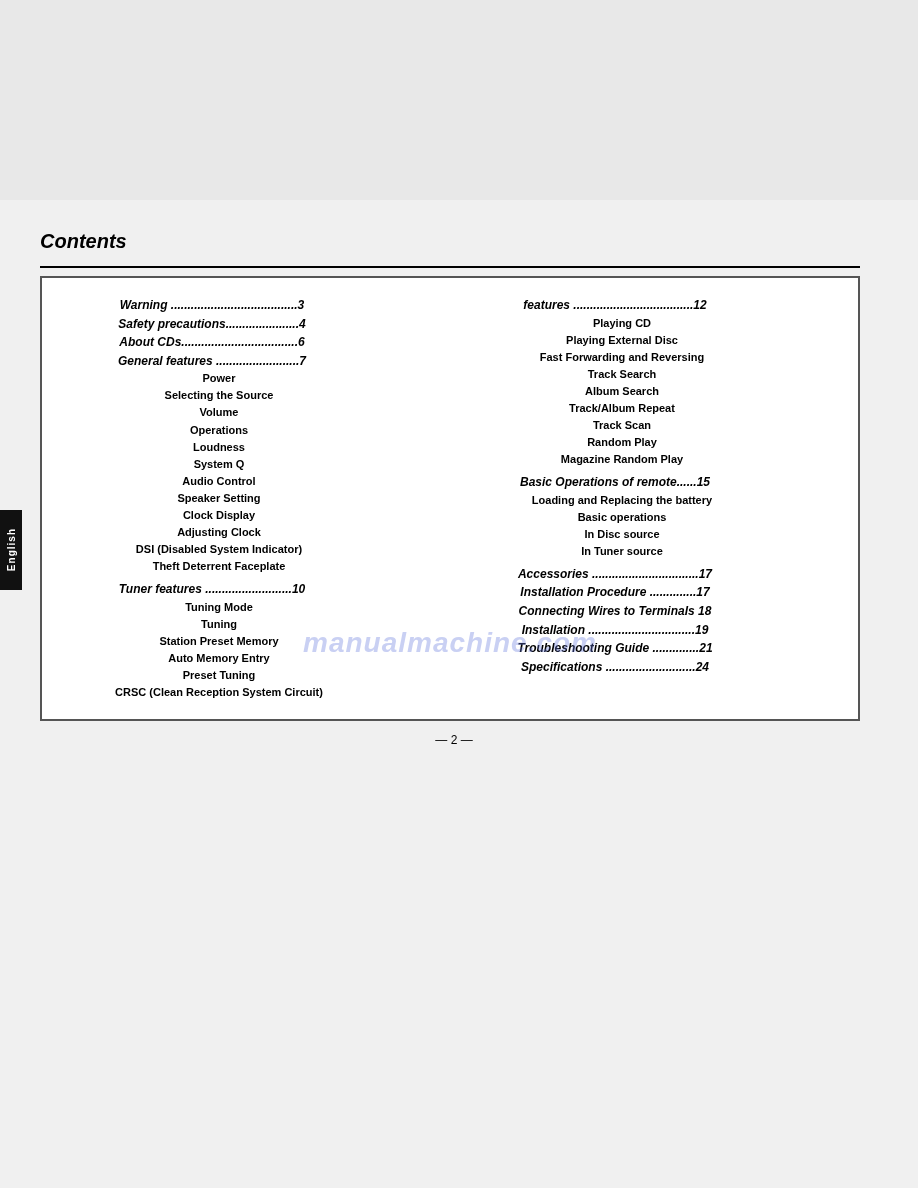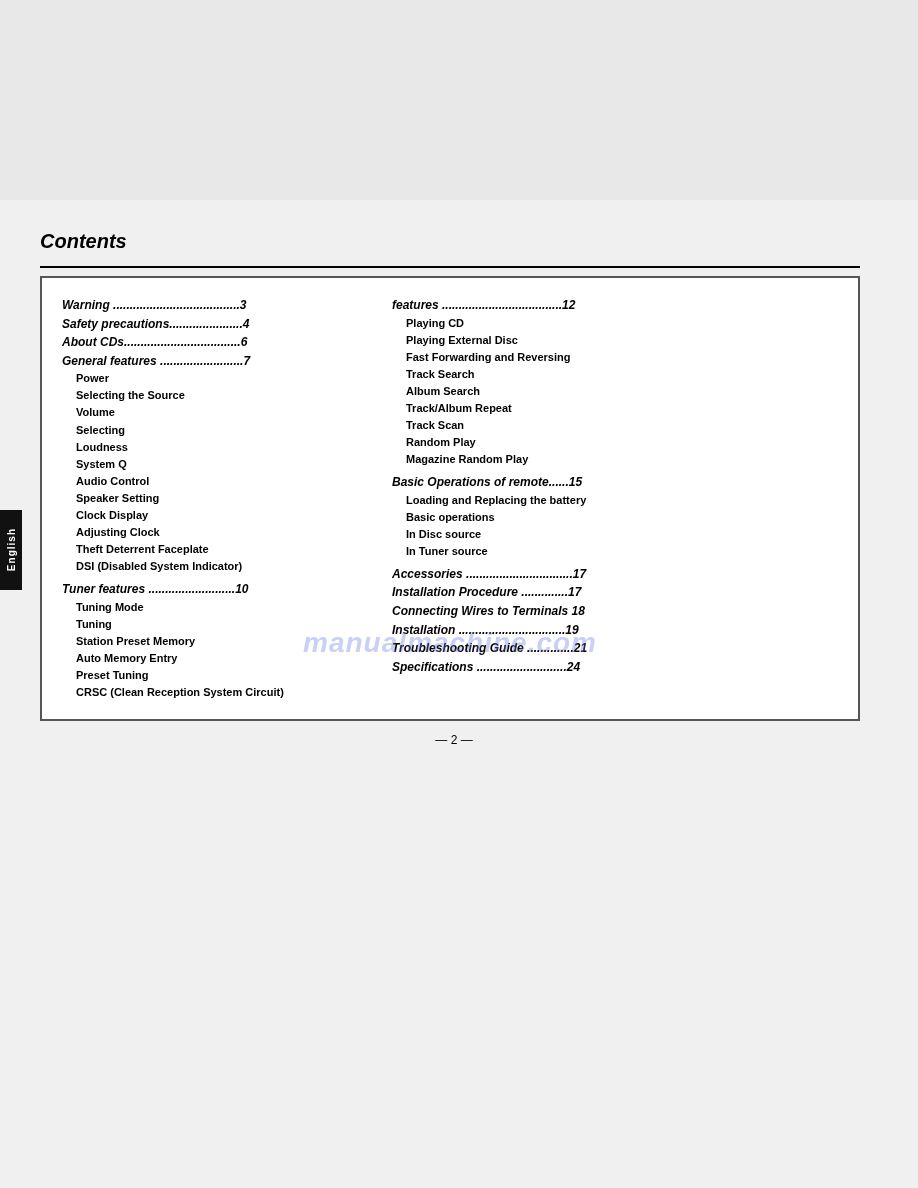--- a/index.html
+++ b/index.html
@@ -59,20 +59,21 @@
       width: 820px;
     }
 
     .toc-box {
       border: 2px solid #555;
       background: #fff;
       padding: 18px 20px 18px 20px;
       margin-top: 2px;
       position: relative;
       width: 820px;
+      text-align: center;
     }
 
     .toc-columns {
       display: flex;
       gap: 30px;
     }
 
     .toc-left {
       width: 300px;
       flex-shrink: 0;
@@ -141,29 +142,29 @@
       <div class="toc-columns">
 
         <div class="toc-left" id="toc-left">
             <div class="toc-entry bold">Warning ......................................3</div>
             <div class="toc-entry bold">Safety precautions......................4</div>
             <div class="toc-entry bold">About CDs...................................6</div>
             <div class="toc-entry bold">General features .........................7</div>
             <div class="toc-entry sub">Power</div>
             <div class="toc-entry sub">Selecting the Source</div>
             <div class="toc-entry sub">Volume</div>
-            <div class="toc-entry sub">Selecting</div>
+            <div class="toc-entry sub">Operations</div>
             <div class="toc-entry sub">Loudness</div>
             <div class="toc-entry sub">System Q</div>
             <div class="toc-entry sub">Audio Control</div>
             <div class="toc-entry sub">Speaker Setting</div>
             <div class="toc-entry sub">Clock Display</div>
             <div class="toc-entry sub">Adjusting Clock</div>
+            <div class="toc-entry sub">DSI (Disabled System Indicator)</div>
             <div class="toc-entry sub">Theft Deterrent Faceplate</div>
-            <div class="toc-entry sub">DSI (Disabled System Indicator)</div>
             <div class="toc-entry bold toc-section-gap">Tuner features ..........................10</div>
             <div class="toc-entry sub">Tuning Mode</div>
             <div class="toc-entry sub">Tuning</div>
             <div class="toc-entry sub">Station Preset Memory</div>
             <div class="toc-entry sub">Auto Memory Entry</div>
             <div class="toc-entry sub">Preset Tuning</div>
             <div class="toc-entry sub">CRSC (Clean Reception System Circuit)</div>
           </div>
         <div class="toc-right" id="toc-right">
             <div class="toc-entry bold">features ....................................12</div>

